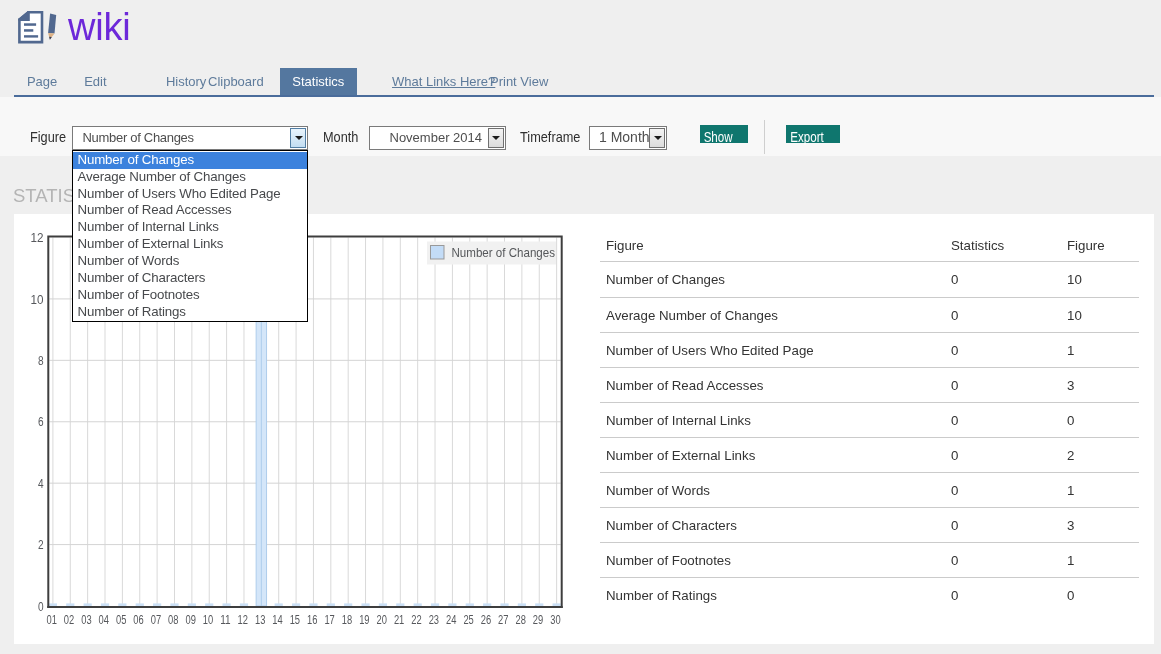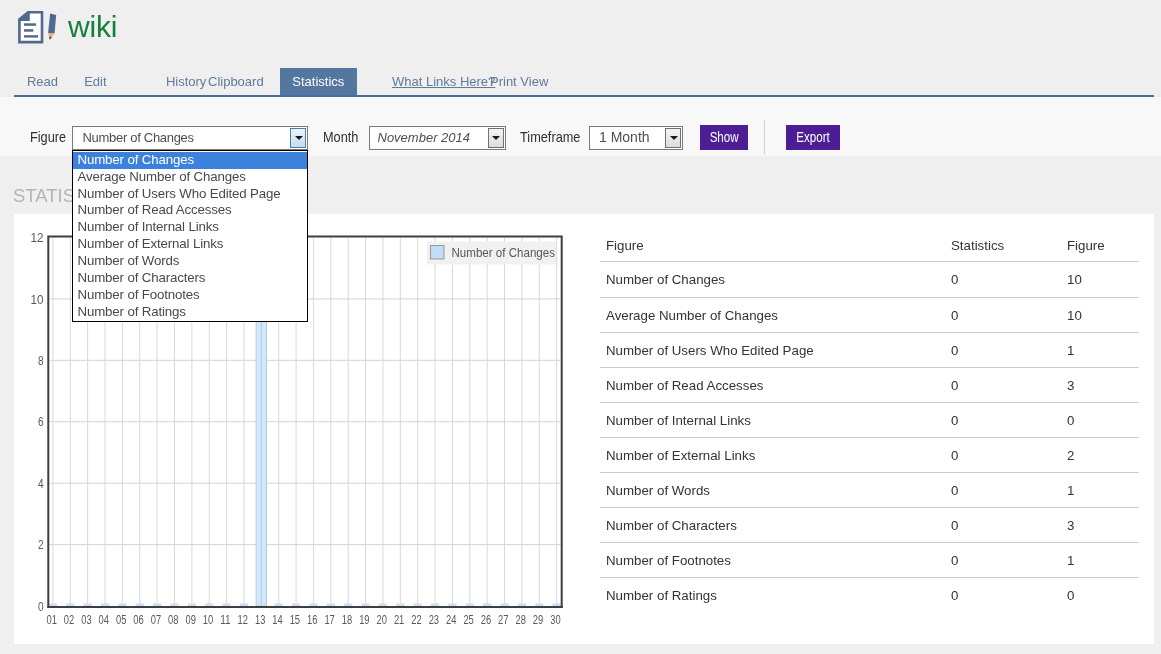--- a/index.html
+++ b/index.html
@@ -4,67 +4,67 @@
 <style>
   * { margin:0; padding:0; box-sizing:border-box; }
   html,body { width:1161px; height:654px; background:#efefef; font-family:"Liberation Sans",sans-serif; position:relative; overflow:hidden; }
   .abs { position:absolute; }
   .tab { position:absolute; top:0; height:27px; line-height:27px; font-size:13px; color:#5e7b9b; }
   .lbl { position:absolute; top:130px; font-size:15px; line-height:14px; color:#2f2f2f; transform:scaleX(0.85); transform-origin:left center; white-space:nowrap; }
   .selbox { position:absolute; top:126px; height:23.5px; background:#fff; border:1px solid #7a7a7a; }
   .selbox .txt { position:absolute; left:11px; top:0; line-height:21.5px; font-size:13px; color:#4e4e4e; white-space:nowrap; }
   .arrbtn { position:absolute; right:1px; top:1px; bottom:1px; width:16px; border:1px solid #707070; background:linear-gradient(#f4f4f4,#dcdcdc); }
   .arrbtn:after { content:""; position:absolute; left:3.5px; top:7px; width:0; height:0; border:4px solid transparent; border-top:4.5px solid #1a1a1a; border-bottom:none; }
-  .btn { position:absolute; top:125px; height:25px; background:#4c1d95; color:#fff; font-size:14.5px; text-align:center; line-height:24.5px; }
+  .btn { position:absolute; top:125px; height:18px; background:#0f766e; color:#fff; font-size:14.5px; text-align:left; line-height:24.5px; }
   .btn span { display:inline-block; transform:scaleX(0.8); transform-origin:center; }
   .ddi { height:16.9px; line-height:16.9px; padding-left:4.5px; font-size:13.3px; letter-spacing:-0.15px; color:#47494c; white-space:nowrap; }
   .trow { position:relative; height:35px; border-bottom:1px solid #cbcbcb; }
   .trow span, .thead span { position:absolute; top:50%; transform:translateY(-50%); font-size:13.3px; color:#333; white-space:nowrap; }
   .c1 { left:6px; } .c2 { left:351px; } .c3 { left:467px; }
 </style>
 </head>
 <body>
 
   <svg class="abs" style="left:14px;top:8px" width="52" height="42" viewBox="0 0 52 42">
     <path d="M5.4 11.6 L14.3 4.3 L28 4.3 L28 34.1 L5.4 34.1 Z" fill="#fff" stroke="#51688f" stroke-width="2.6"></path>
     <path d="M4.1 11.2 L14 3 L14 11.2 Z" fill="#51688f"></path>
     <path d="M14.6 3 L14.6 11.8 L4.4 11.8" fill="none" stroke="#51688f" stroke-width="2.4"></path>
     <rect x="10" y="15.3" width="12.1" height="2.5" fill="#51688f"></rect>
     <rect x="10" y="21.2" width="9.3" height="2.5" fill="#51688f"></rect>
     <rect x="10" y="27.2" width="14.1" height="2.4" fill="#51688f"></rect>
     <path d="M36.1 5.5 L42.2 7.0 L40.5 25.6 L34.1 25.0 Z" fill="#51688f"></path>
     <path d="M34.1 25.0 L40.5 25.6 L35.9 31.6 Z" fill="#ddb286"></path>
     <path d="M35.1 28.7 L37.8 29.0 L35.9 31.7 Z" fill="#333a55"></path>
   </svg>
-  <div class="abs" style="left:68px;top:11.8px;font-size:30px;line-height:30px;letter-spacing:-0.2px;color:#15803d;text-align:center;">wiki</div>
+  <div class="abs" style="left:68px;top:11.8px;font-size:38px;line-height:30px;letter-spacing:-0.2px;color:#6d28d9;text-align:center;">wiki</div>
 
   <div class="abs" style="left:0;top:68px;width:1161px;height:27px;">
-    <div class="tab" style="left:26.9px;">Read</div>
+    <div class="tab" style="left:26.9px;">Page</div>
     <div class="tab" style="left:84.2px;">Edit</div>
     <div class="tab" style="left:133.9px;margin-left:32px;">History</div>
     <div class="tab" style="left:208px;">Clipboard</div>
     <div class="tab" style="left:280px;width:76.7px;background:#54779f;color:#fff;text-align:center;">Statistics</div>
     <div class="tab" style="left:392px;text-decoration:underline;">What Links Here?</div>
     <div class="tab" style="left:490px;">Print View</div>
   </div>
   <div class="abs" style="left:14px;top:94.7px;width:1140px;height:2.3px;background:#4a6c9b"></div>
 
   <div class="abs" style="left:0;top:97px;width:1161px;height:58.5px;background:#f8f8f8"></div>
   <div class="lbl" style="left:30.4px;">Figure</div>
   <div class="selbox" style="left:72px;width:236px;">
     <span class="txt" style="left:9.5px;letter-spacing:-0.3px;">Number of Changes</span>
     <span class="arrbtn" style="background:linear-gradient(#e9f4fc,#c2ddf2);border-color:#527ea4;"></span>
   </div>
   <div class="lbl" style="left:323px;">Month</div>
   <div class="selbox" style="left:368.5px;width:137px;">
-    <span class="txt" style="left:8px;font-style:italic;">November 2014</span>
+    <span class="txt" style="left:20px;">November 2014</span>
     <span class="arrbtn"></span>
   </div>
   <div class="lbl" style="left:519.7px;">Timeframe</div>
-  <div class="selbox" style="left:589px;width:94px;">
+  <div class="selbox" style="left:589px;width:78px;">
     <span class="txt" style="left:9px;font-size:14px;">1 Month</span>
     <span class="arrbtn"></span>
   </div>
   <div class="btn" style="left:700px;width:48px;"><span>Show</span></div>
   <div class="abs" style="left:763.5px;top:119.5px;width:1px;height:34px;background:#cfcfcf"></div>
   <div class="btn" style="left:779px;width:54px;margin-left:7px;"><span>Export</span></div>
 
   <div class="abs" style="left:13px;top:185.5px;font-size:18.5px;line-height:20px;color:#b4b4b4;">STATISTICS</div>
 
   <div class="abs" style="left:14px;top:213.5px;width:1139.5px;height:430.5px;background:#fff"></div>

